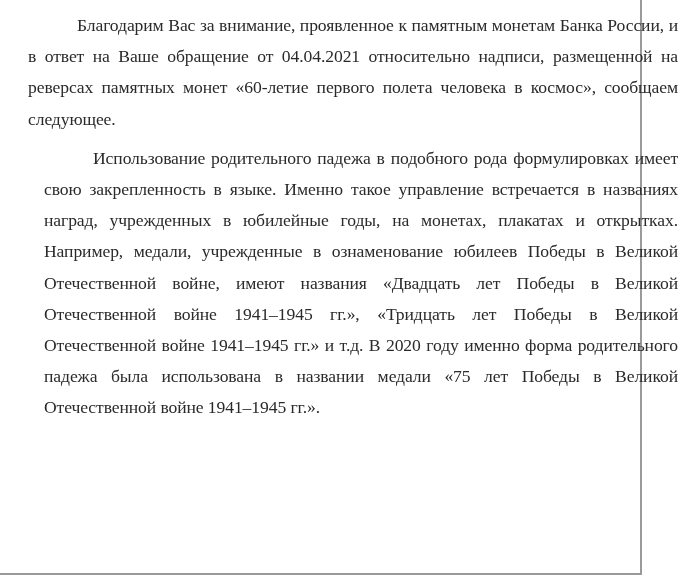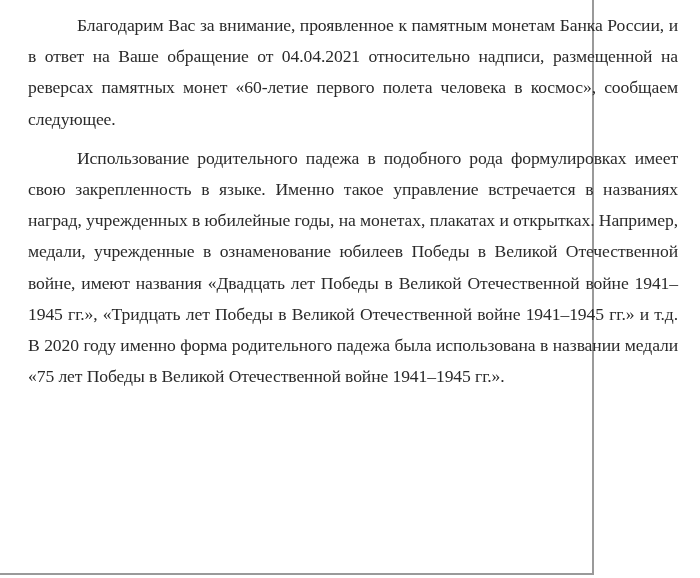--- a/index.html
+++ b/index.html
@@ -10,21 +10,21 @@
     body {
       width: 700px;
       height: 578px;
       overflow: hidden;
       position: relative;
     }
     .page {
       position: absolute;
       left: 0;
       top: 0;
-      width: 594px;
+      width: 642px;
       height: 575px;
       background: #ffffff;
       border-right: 2px solid #9a9a9a;
       border-bottom: 2px solid #9a9a9a;
       box-sizing: border-box;
     }
     .text {
       position: absolute;
       left: 28px;
       top: 10px;
@@ -34,21 +34,21 @@
       line-height: 31.2px;
       color: #2a2a2a;
       text-align: justify;
       letter-spacing: -0.1px;
     }
     .para {
       margin: 0 0 7px 0;
       text-indent: 49px;
     }
     .para.p1 { margin-bottom: 8px; }
-    .para.p2 { margin-bottom: 8px; }
+    .para.p2 { margin-bottom: 8px; margin-left: 16px; }
   </style>
 </head>
 <body>
 
 <div class="page">
   <div class="text">
     <p class="para p1">Благодарим Вас за внимание, проявленное к памятным монетам Банка России, и в ответ на Ваше обращение от 04.04.2021 относительно надписи, размещенной на реверсах памятных монет «60-летие первого полета человека в космос», сообщаем следующее.</p>
     <p class="para p2">Использование родительного падежа в подобного рода формулировках имеет свою закрепленность в языке. Именно такое управление встречается в названиях наград, учрежденных в юбилейные годы, на монетах, плакатах и открытках. Например, медали, учрежденные в ознаменование юбилеев Победы в Великой Отечественной войне, имеют названия «Двадцать лет Победы в Великой Отечественной войне 1941–1945 гг.», «Тридцать лет Победы в Великой Отечественной войне 1941–1945 гг.» и т.д. В 2020 году именно форма родительного падежа была использована в названии медали «75 лет Победы в Великой Отечественной войне 1941–1945 гг.».</p>
   </div>
 </div>

